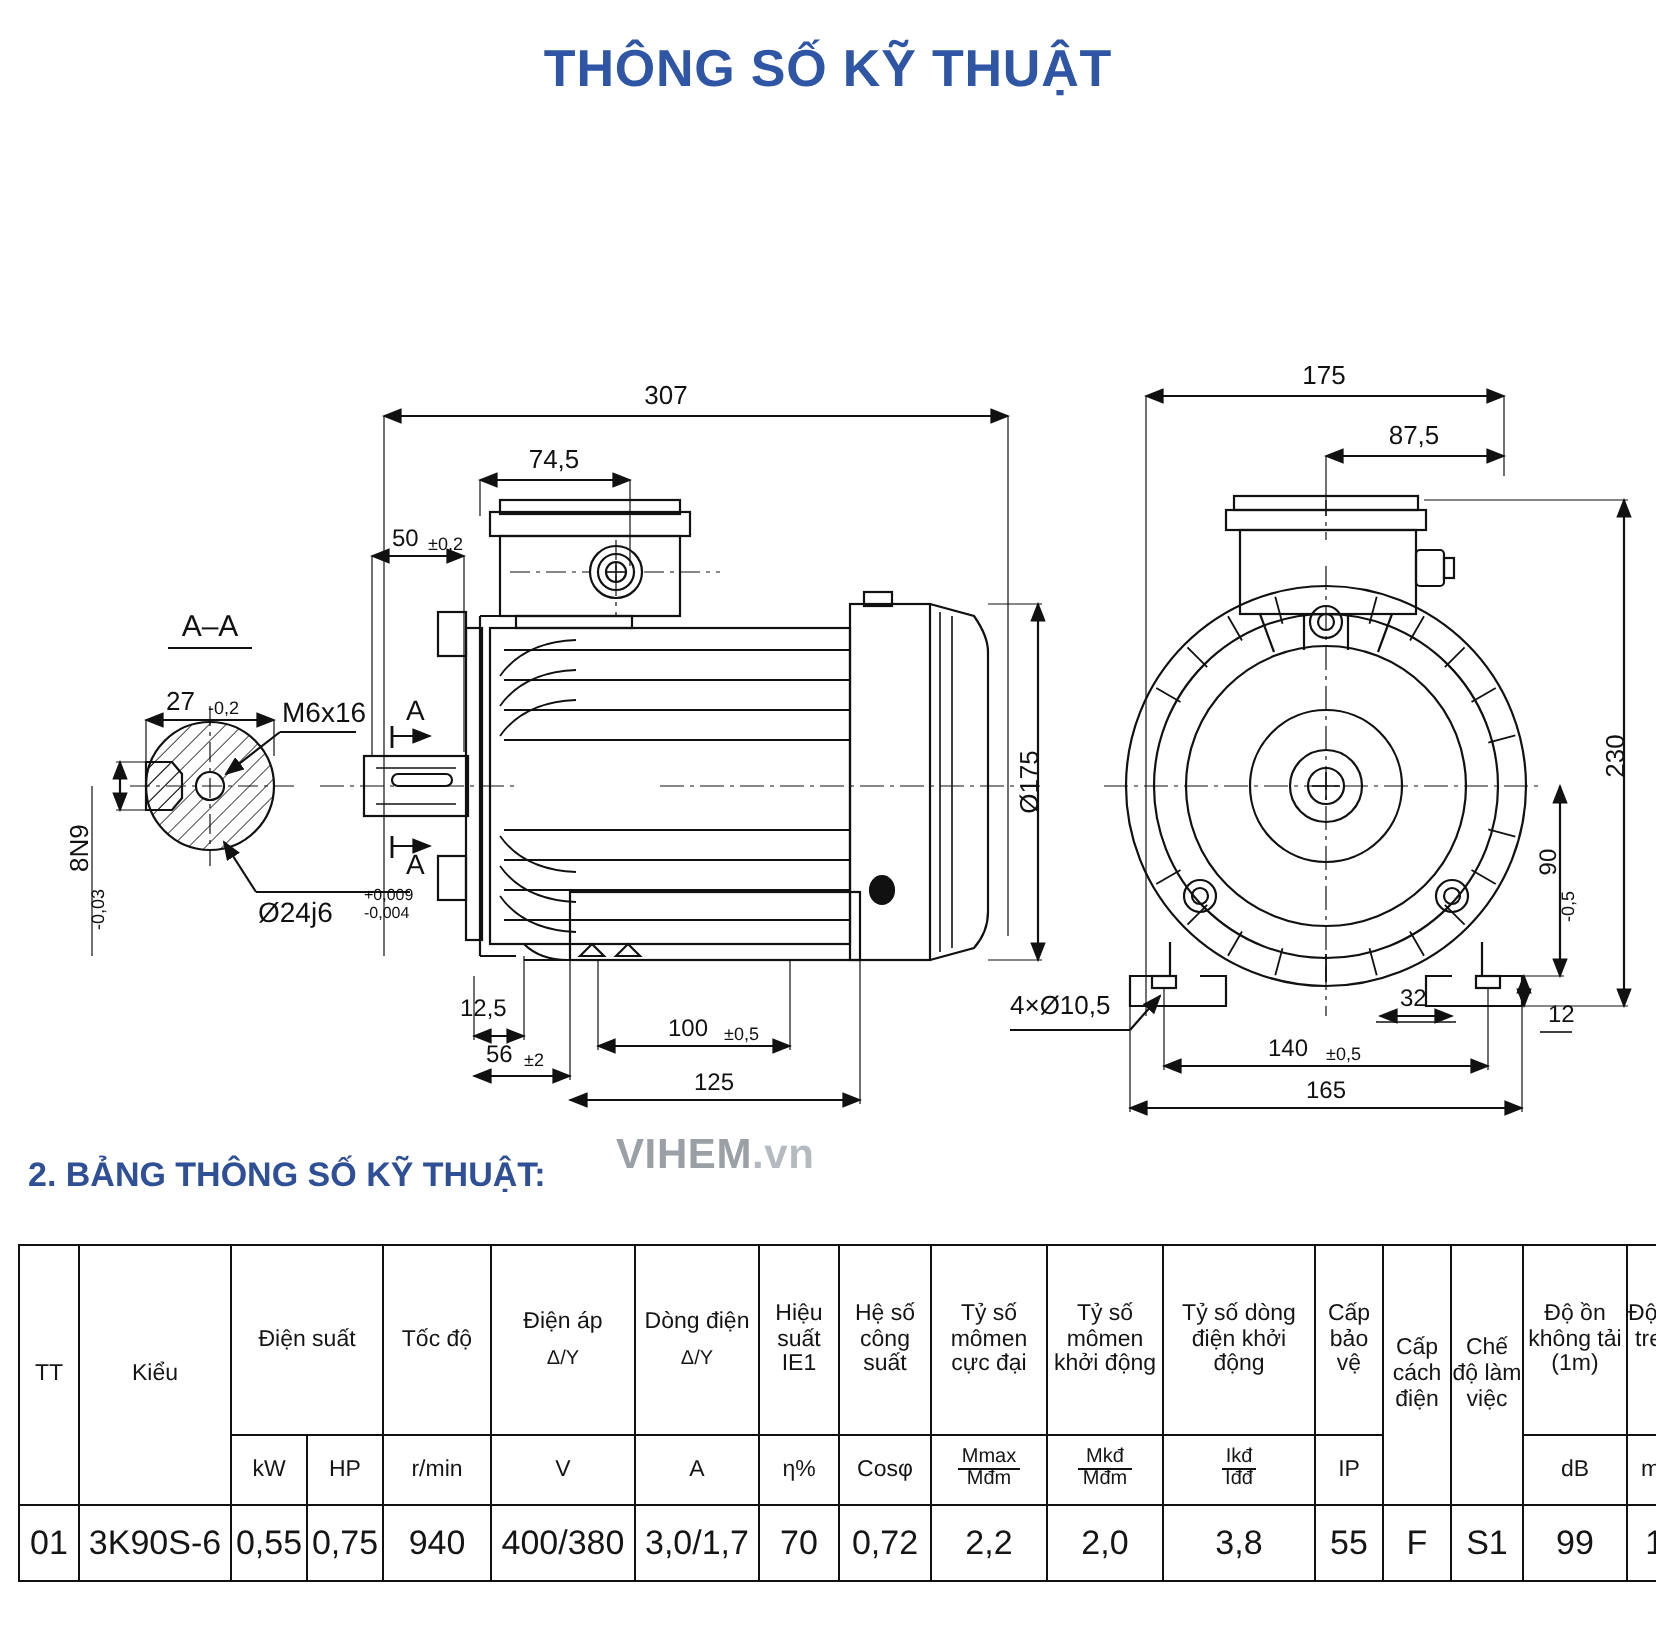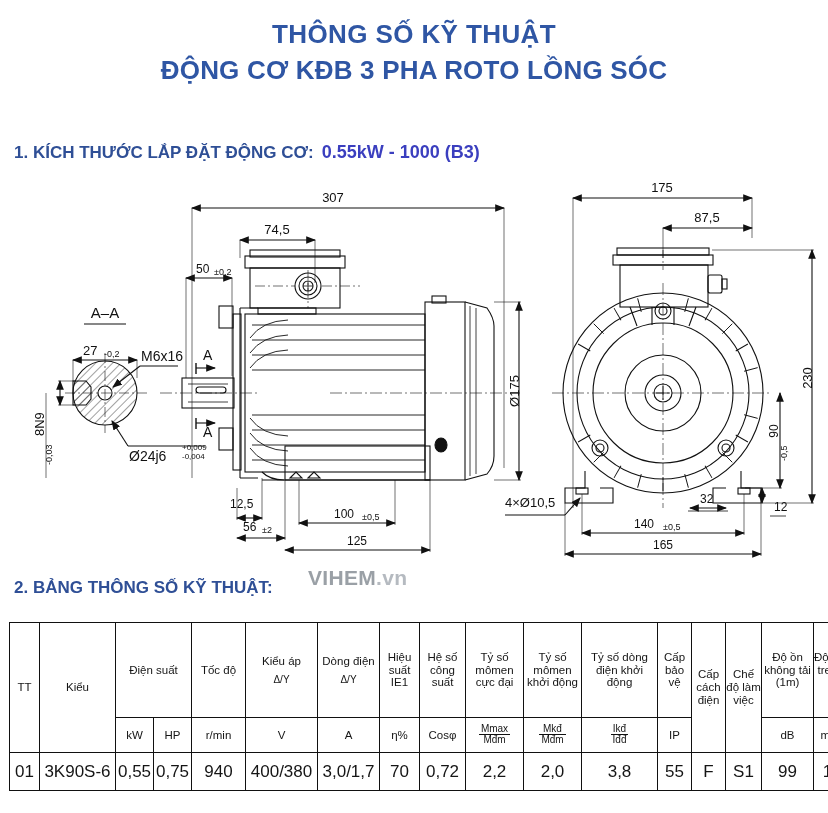--- a/index.html
+++ b/index.html
@@ -71,26 +71,22 @@
   .frac .den{display:block;padding:0 2px;}
   .cell-stack{display:block;}
 </style>
 </head>
 <body>
 
 <div class="sheet">
 
   <div class="title-block">
     <div class="title-line1">THÔNG SỐ KỸ THUẬT</div>
-    <div class="title-line2">ĐỘNG CƠ KĐB 3 PHA ROTO LỒNG SÓC</div>
   </div>
 
-  <div class="section1">
-    <span>1. KÍCH THƯỚC LẮP ĐẶT ĐỘNG CƠ:</span><span class="value">0.55kW - 1000 (B3)</span>
-  </div>
 
   <div class="drawing">
     <svg width="828" height="404" viewBox="0 0 828 404">
       <defs>
         <marker id="ar" markerWidth="9" markerHeight="7" refX="8" refY="3.5" orient="auto">
           <path d="M0,0 L9,3.5 L0,7 z" fill="#111"></path>
         </marker>
         <marker id="arL" markerWidth="9" markerHeight="7" refX="1" refY="3.5" orient="auto">
           <path d="M9,0 L0,3.5 L9,7 z" fill="#111"></path>
         </marker>
@@ -402,21 +398,21 @@
           <col style="width:52px">
         <col style="width:42px">
       </colgroup>
       <tbody>
         <tr>
           <th class="h-top" rowspan="2">TT</th>
           <th class="h-top" rowspan="2">Kiểu</th>
           <th class="h-top" colspan="2">Điện suất</th>
           <th class="h-top">Tốc độ</th>
           <th class="h-top">
-            <span class="cell-stack">Kiểu áp</span>
+            <span class="cell-stack">Điện áp</span>
             <span class="sym">Δ/Y</span>
           </th>
           <th class="h-top">
             <span class="cell-stack">Dòng điện</span>
             <span class="sym">Δ/Y</span>
           </th>
           <th class="h-top">Hiệu suất IE1</th>
           <th class="h-top">Hệ số công suất</th>
           <th class="h-top">Tỷ số mômen cực đại</th>
           <th class="h-top">Tỷ số mômen khởi động</th>

